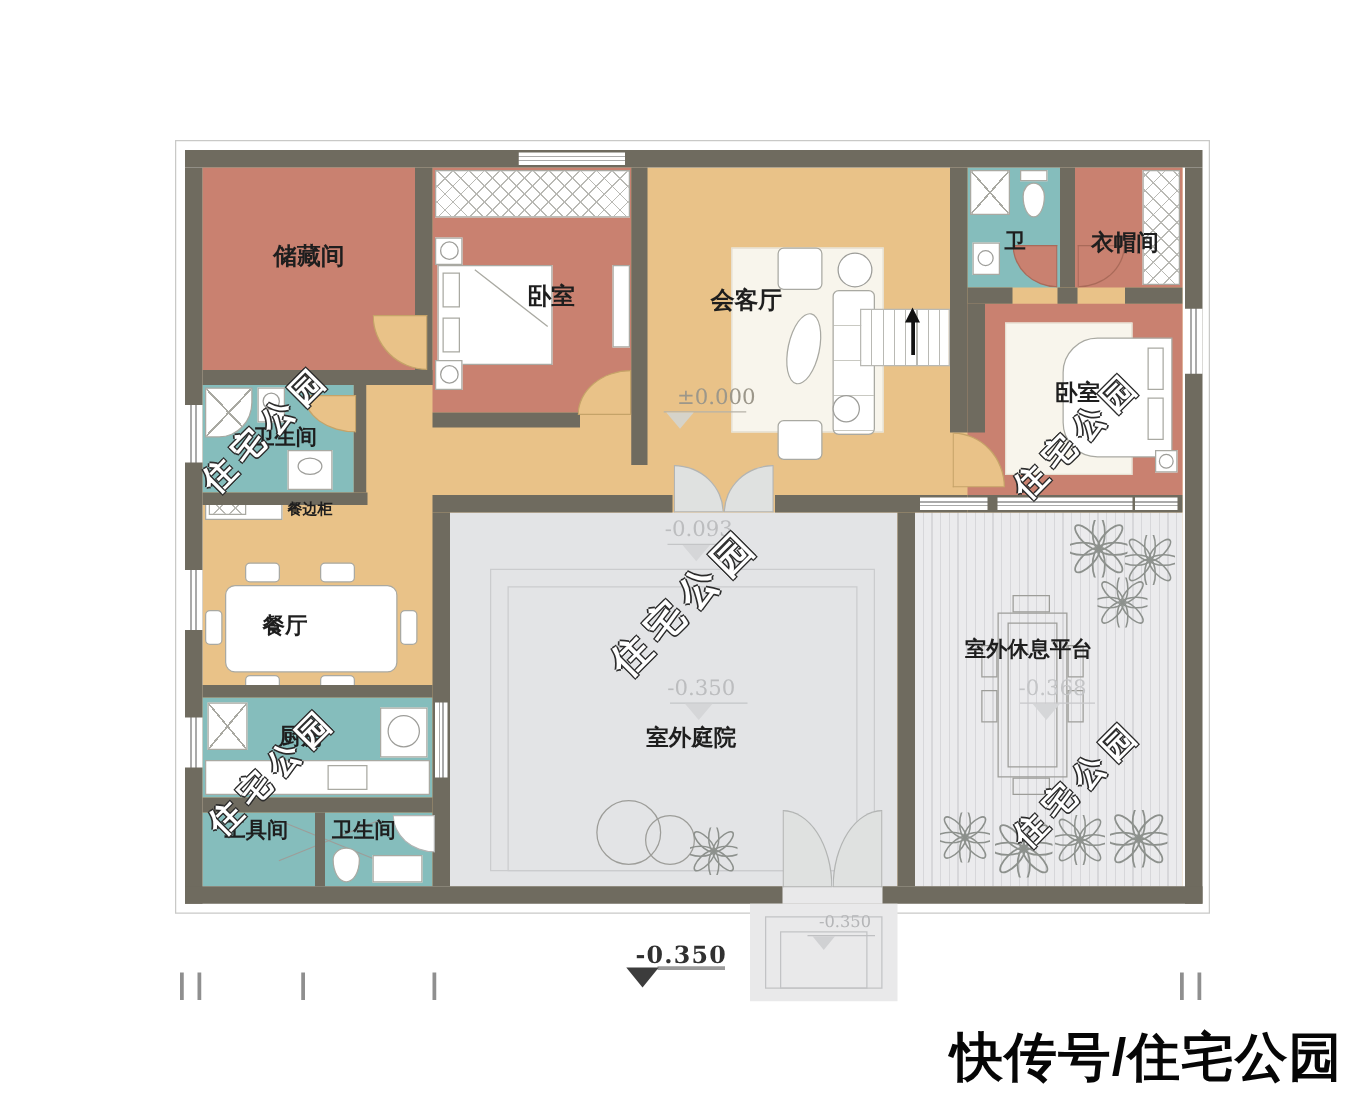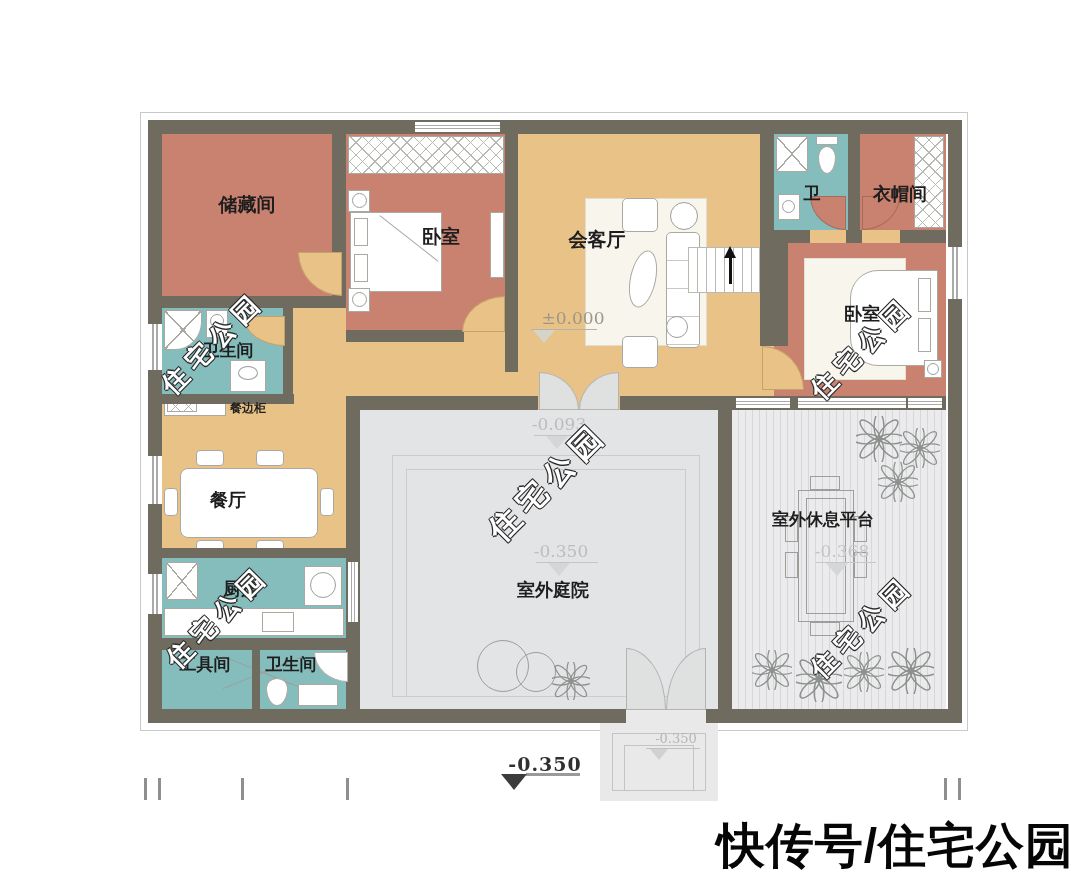--- a/index.html
+++ b/index.html
@@ -24,21 +24,21 @@
   .win-h{position:absolute;background:linear-gradient(to bottom,#fff 0 30%, #aaa 30% 40%, #fff 40% 60%, #aaa 60% 70%, #fff 70% 100%);box-sizing:border-box;}
   .win-v{position:absolute;background:linear-gradient(to right,#fff 0 30%, #aaa 30% 40%, #fff 40% 60%, #aaa 60% 70%, #fff 70% 100%);box-sizing:border-box;}
   .leafL{position:absolute;background:#dfe1e0;border:1px solid #b2b4b3;border-radius:0 100% 0 0;box-sizing:border-box;}
   .leafR{position:absolute;background:#dfe1e0;border:1px solid #b2b4b3;border-radius:100% 0 0 0;box-sizing:border-box;}
   .wm{position:absolute;transform:translate(-50%,-50%) rotate(-45deg);font-weight:bold;letter-spacing:7px;
       color:#ffffff;white-space:nowrap;font-family:"Liberation Serif", serif;
       text-shadow:-1px -1px 0 #2c2c2c,1px -1px 0 #2c2c2c,-1px 1px 0 #2c2c2c,1px 1px 0 #2c2c2c;}
   .tick{position:absolute;width:3px;height:22px;background:#8f8f8f;}
   .stripes{background:repeating-linear-gradient(90deg,#ebebed 0 6px,#d7d7da 6px 7px);}
   .circ{position:absolute;border:1px solid #9d9d99;border-radius:50%;background:transparent;box-sizing:border-box;}
-  #brand{position:absolute;right:4px;top:814px;height:64px;line-height:64px;font-size:48px;font-weight:bold;
+  #brand{position:absolute;right:4px;top:814px;height:64px;line-height:64px;font-size:42px;font-weight:bold;
          color:#060606;letter-spacing:1px;font-family:"Liberation Sans", sans-serif;}
   .palm{position:absolute;}
 </style>
 </head>
 <body>
 
 <div id="stage">
 
   <div class="abs" style="left:140px;top:112px;width:828px;height:619px;border:1px solid #c9c9c7;"></div>
 

